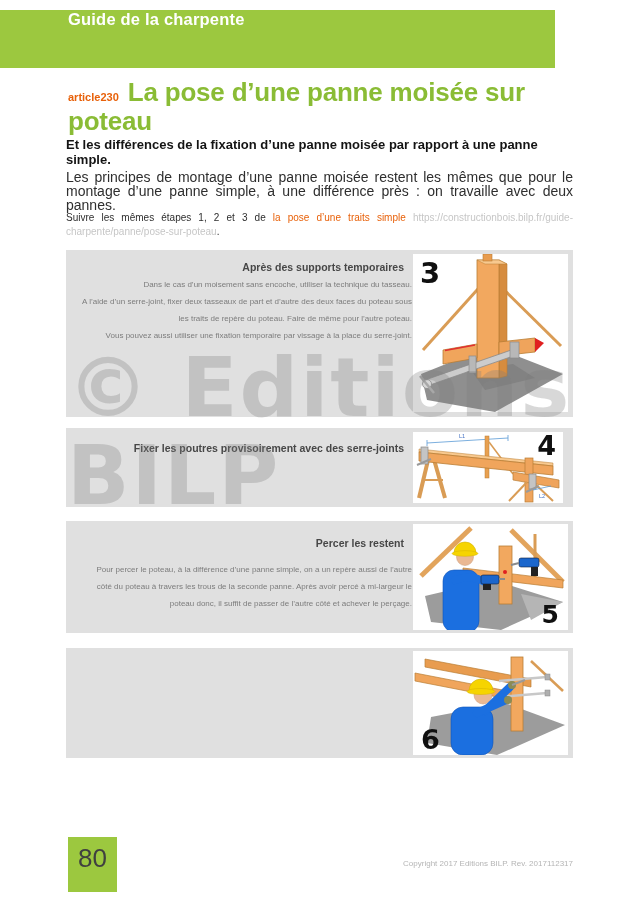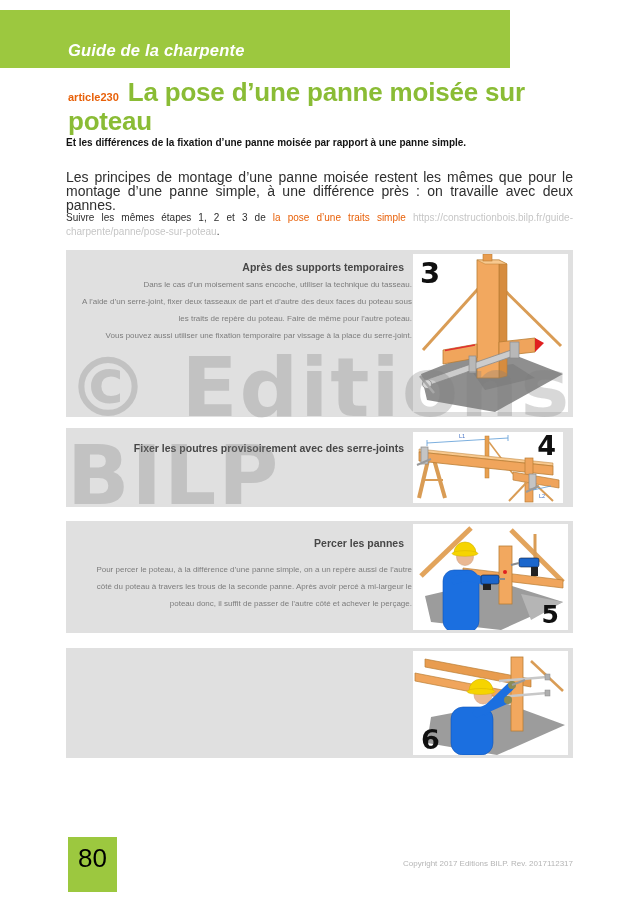--- a/index.html
+++ b/index.html
@@ -3,35 +3,35 @@
 <meta charset="utf-8">
 <style>
   html,body { margin:0; padding:0; background:#fff; }
   .page {
     position:relative; width:640px; height:898px; background:#ffffff;
     font-family:"Liberation Sans", sans-serif; overflow:hidden;
   }
 
   
   .topbar {
-    position:absolute; left:0; top:10px; width:510px; height:58px;
-    background:#9cc83f; display:flex; align-items:flex-end;
-    box-sizing:border-box; padding:0 0 8px 68px;font-style:italic;
+    position:absolute; left:0; top:10px; width:555px; height:58px;
+    background:#9cc83f; display:flex; 
+    box-sizing:border-box; padding:0 0 8px 68px;
   }
   .topbar .bartitle {
     color:#ffffff; font-size:16.5px; font-weight:bold; letter-spacing:.2px;
   }
 
   
   .title-block { position:absolute; left:68px; top:80px; width:512px; line-height:24px; }
   .article-tag { color:#e8610a; font-size:11px; font-weight:bold; margin-right:9px; }
   .article-title { color:#8abc35; font-size:26px; font-weight:bold; letter-spacing:-0.2px; }
   .subtitle {
     position:absolute; left:66px; top:137px; width:512px;
-    color:#141414; font-size:10px; font-weight:bold;
+    color:#141414; font-size:13px; font-weight:bold;
   }
   .intro {
     position:absolute; left:66px; top:171px; width:507px;
     color:#2e2e2e; font-size:14px; line-height:13.8px; text-align:justify;
   }
   .follow {
     position:absolute; left:66px; top:211px; width:507px;
     color:#2e2e2e; font-size:10px; line-height:14px; text-align:justify;
     word-spacing:2px;
   }
@@ -87,21 +87,21 @@
     font-family:"DejaVu Sans", sans-serif; font-weight:bold;
     font-size:82px; line-height:88px; letter-spacing:2px;
     color:rgba(125,125,125,0.30); white-space:nowrap;margin-left:15px;
   }
 
   
   .pagenum-box {
     position:absolute; left:68px; top:837px; width:49px; height:55px;
     background:#9cc83f; box-sizing:border-box; padding:6px 0 0 10px;
   }
-  .pagenum-box .num { color:#000000; font-size:26px; font-weight:normal; }
+  .pagenum-box .num { color:#404040; font-size:26px; font-weight:normal; }
   .copyright {
     position:absolute; right:67px; top:859px;
     color:#b5b5b5; font-size:8px;
   }
 </style>
 </head>
 <body>
 
 <div class="page">
 
@@ -172,21 +172,21 @@
         <rect x="116" y="42" width="7" height="15" fill="#c4c4c4" stroke="#8a8a8a" stroke-width="0.7"></rect>
         <line x1="113" y1="60" x2="126" y2="54" stroke="#9a9a9a" stroke-width="2"></line>
         <line x1="120" y1="58" x2="138" y2="54" stroke="#5b9bd5" stroke-width="0.8"></line>
         <text x="126" y="66" font-size="5.5" fill="#4472c4">L2</text>
       </svg>
       <div class="fig-num num-tr">4</div>
     </div>
   </div>
 
   <div class="step-box sb3">
-    <div class="step-title">Percer les pannes</div>
+    <div class="step-title">Percer les restent</div>
     <div class="step-body">Pour percer le poteau, à la différence d’une panne simple, on a un repère aussi de l’autre côté du poteau à travers les trous de la seconde panne. Après avoir percé à mi-largeur le poteau donc, il suffit de passer de l’autre côté et achever le perçage.</div>
     <div class="step-figure">
       <svg width="155" height="106" viewBox="0 0 155 106">
         <polygon points="12,72 80,56 150,78 88,106 18,98" fill="#9c9c9c"></polygon>
         <polygon points="108,70 150,78 118,96" fill="#b5b5b5"></polygon>
         <line x1="8" y1="52" x2="58" y2="4" stroke="#e2a45c" stroke-width="5"></line>
         <line x1="98" y1="6" x2="150" y2="58" stroke="#e2a45c" stroke-width="5"></line>
         <line x1="122" y1="10" x2="122" y2="58" stroke="#d99c55" stroke-width="3"></line>
         <polygon points="50,44 150,56 150,64 50,52" fill="#f0a55c" stroke="#b97e35" stroke-width="0.7"></polygon>
         <rect x="86" y="22" width="13" height="58" fill="#f2a85f" stroke="#b97e35" stroke-width="0.8"></rect>

